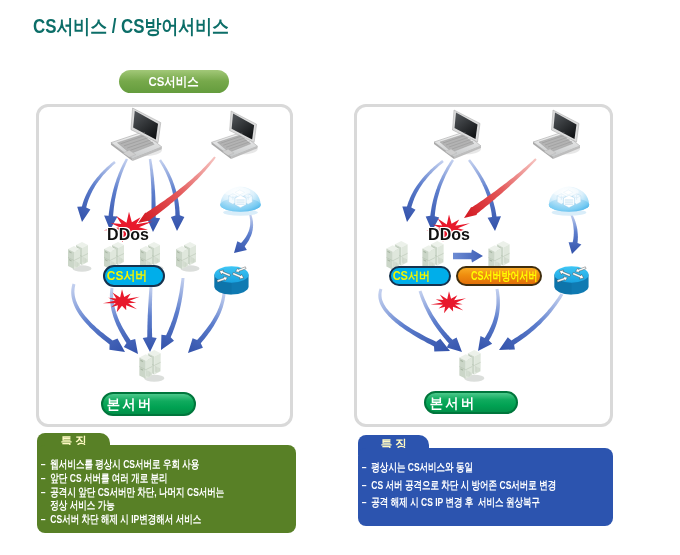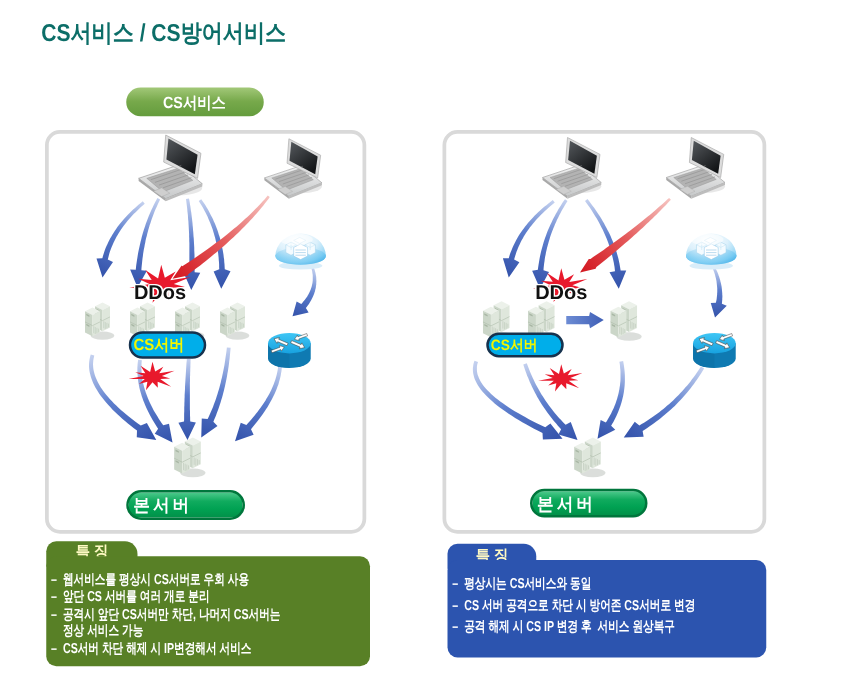--- a/index.html
+++ b/index.html
@@ -4,21 +4,21 @@
 <style>
   html,body{margin:0;padding:0;background:#ffffff;}
   .stage{position:relative;width:668px;height:555px;overflow:hidden;background:#ffffff;
          font-family:"Liberation Sans",sans-serif;}
   .title{position:absolute;left:33px;top:13px;font-size:19.5px;font-weight:bold;color:#0c6e68;}
   .tx{display:inline-block;transform:scaleX(var(--kx,1));transform-origin:0 50%;}
   .ctr .tx{transform-origin:50% 50%;}
   .title .tx{--kx:0.865;}
   .hdr-btn{position:absolute;height:23px;border-radius:12px;color:#ffffff;font-size:13px;
            font-weight:bold;text-align:center;line-height:23px;--kx:0.88;}
-  .hdr-btn.green{left:101px;top:70px;width:110px;
+  .hdr-btn.green{left:119px;top:70px;width:110px;
       background:linear-gradient(180deg,#a2c878 0%,#77a94b 48%,#649c3d 100%);}
   .hdr-btn.blue{left:425px;top:71px;width:109px;
       background:linear-gradient(180deg,#4e7ad4 0%,#3158b9 50%,#2a4aa6 100%);}
   .panel{position:absolute;background:#ffffff;border:3px solid #d9d9d9;border-radius:12px;}
   #panel-left{left:36px;top:104px;width:251px;height:317px;}
   #panel-right{left:354px;top:104px;width:253px;height:317px;}
   #diagram{position:absolute;left:0;top:0;z-index:2;}
   .pill{position:absolute;z-index:3;border-radius:12px;text-align:left;font-weight:bold;
         box-sizing:border-box;white-space:nowrap;}
   .pill.cs{background:#00aeea;border:2px solid #16324e;color:#f2f600;}
@@ -310,20 +310,21 @@
         <use href="#sym-star" x="422" y="213" width="54" height="32"></use>
         <use href="#sym-star" x="427" y="290" width="44" height="26"></use>
       </g>
   </svg>
 
   <div class="pill cs ctr" id="cs-left"><span class="tx">CS서버</span></div>
   <div class="pill main ctr" id="main-left"><span class="tx">본서버</span></div>
   <div class="ddos" id="ddos-left">DDos</div>
 
   <div class="pill cs ctr" id="cs-right"><span class="tx">CS서버</span></div>
+  <div class="pill ctr" id="defense"><span class="tx">CS서버방어서버</span></div>
   <div class="pill main ctr" id="main-right"><span class="tx">본서버</span></div>
   <div class="ddos" id="ddos-right">DDos</div>
 
   <div class="featbox" id="feat-left">
     <div class="tab ctr"><span class="tx">특 징</span></div>
     <div class="body">
         <div class="feat-line"><span class="dash">–</span><span>웹서비스를 평상시 CS서버로 우회 사용</span></div>
         <div class="feat-line"><span class="dash">–</span><span>앞단 CS 서버를 여러 개로 분리</span></div>
         <div class="feat-line"><span class="dash">–</span><span>공격시 앞단 CS서버만 차단, 나머지 CS서버는</span></div>
         <div class="feat-line cont"><span>정상 서비스 가능</span></div>

